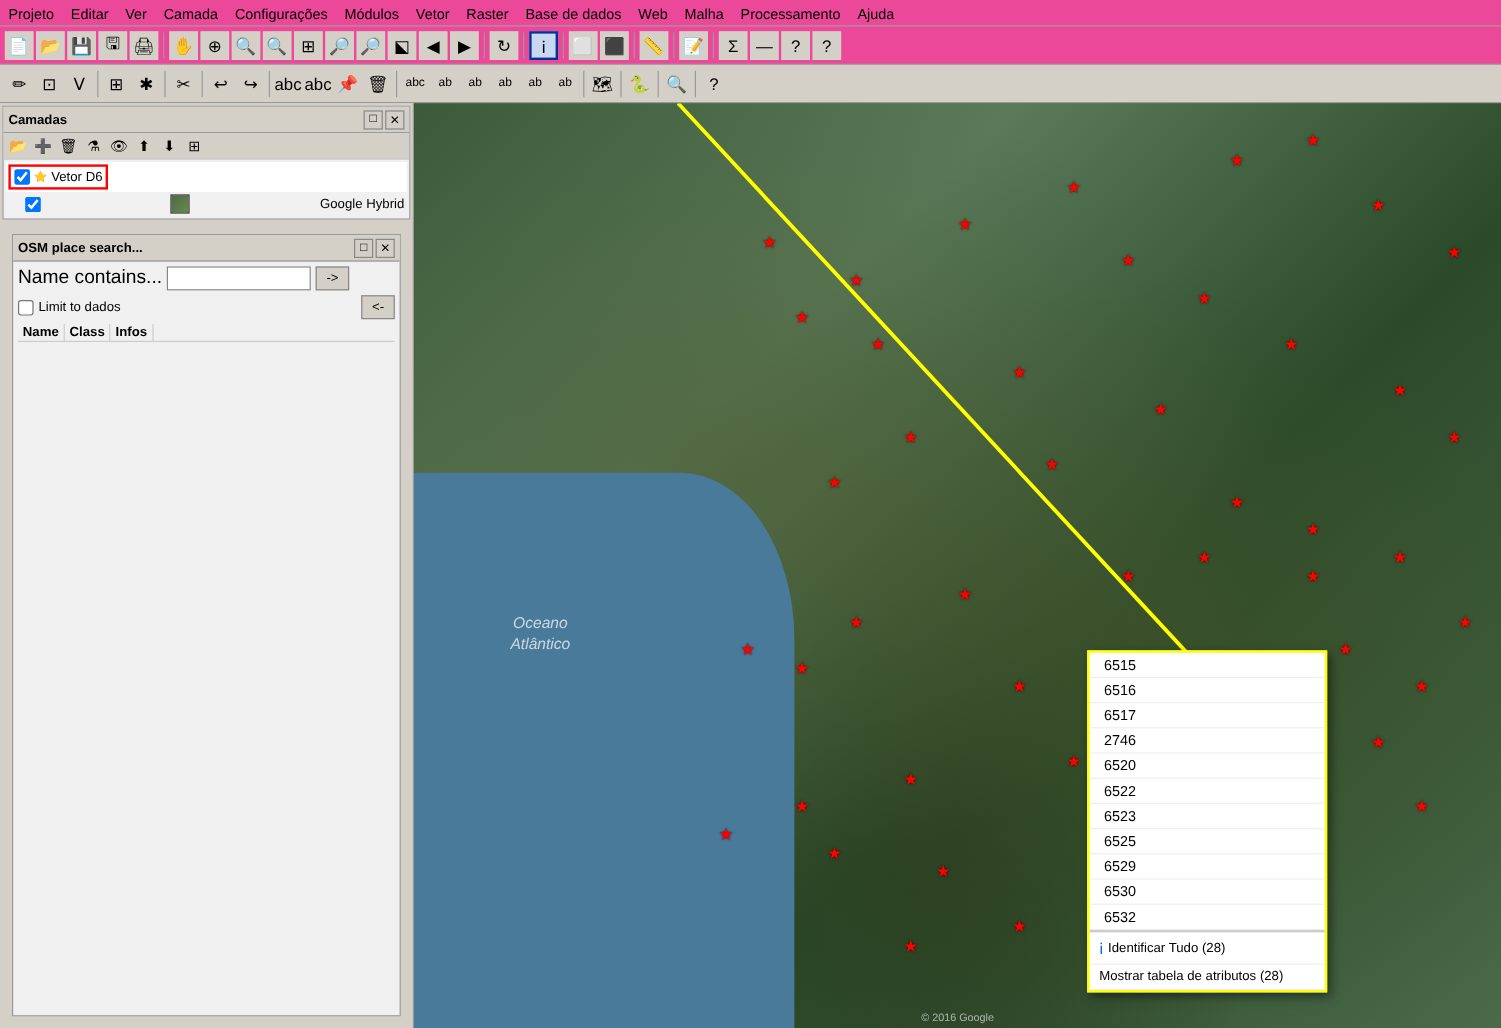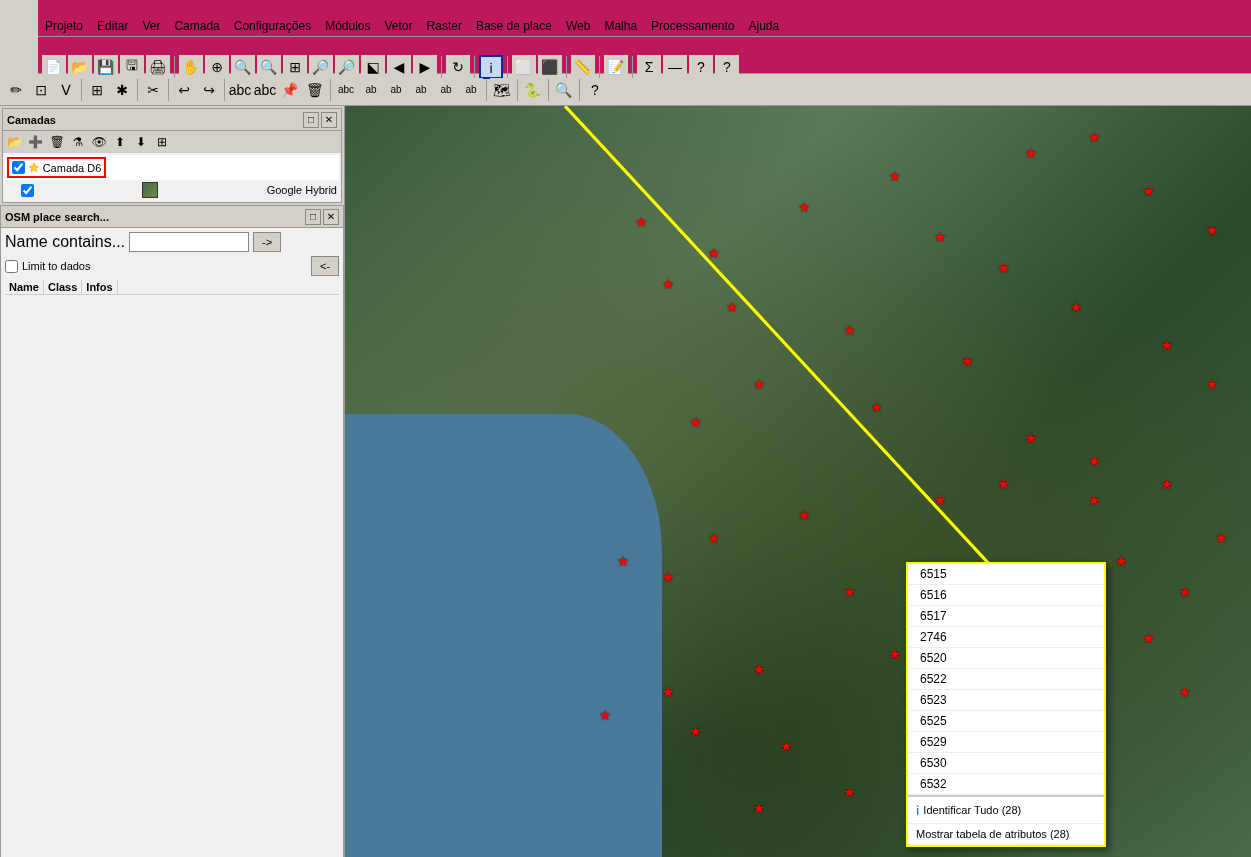--- a/index.html
+++ b/index.html
@@ -1,20 +1,20 @@
 <!DOCTYPE html>
 <html><head>
   <meta charset="utf-8">
   <style>
     * { margin: 0; padding: 0; box-sizing: border-box; }
     body { font-family: Arial, sans-serif; font-size: 12px; background: #d4d0c8; width: 1251px; height: 857px; overflow: hidden; position: relative; }
     .menu-item { font-size: 12px; cursor: pointer; padding: 1px 3px; white-space: nowrap; }
 
     
-    .toolbar { background: #be185d; border-bottom: 1px solid #999; display: flex; align-items: center; padding: 18px 4px; gap: 2px; height: 32px; flex-wrap: wrap; margin-left: 38px; }
+    .toolbar { background: #ec4899; border-bottom: 1px solid #999; display: flex; align-items: center; padding: 4px 4px; gap: 2px; height: 32px; flex-wrap: wrap; }
     .tb-btn { width: 24px; height: 24px; background: #d4d0c8; border: 1px solid transparent; cursor: pointer; display: flex; align-items: center; justify-content: center; font-size: 14px; position: relative; }
     .tb-sep { width: 1px; height: 22px; background: #999; margin: 0 2px; }
 
     
     #main { display: flex; height: calc(857px - 22px - 32px - 32px); border-radius: 17px; }
 
     
     #sidebar { width: 345px; background: #d4d0c8; border-right: 1px solid #999; display: flex; flex-direction: column; flex-shrink: 0; }
 
     
@@ -24,21 +24,21 @@
     .panel-controls { display: flex; gap: 2px; }
     .panel-ctrl-btn { width: 16px; height: 16px; font-size: 10px; background: #d4d0c8; border: 1px solid #888; cursor: pointer; display: flex; align-items: center; justify-content: center; }
     #layers-toolbar { background: #d4d0c8; border-bottom: 1px solid #ccc; display: flex; align-items: center; padding: 1px 2px; gap: 1px; height: 22px; }
     .layers-tb-btn { width: 20px; height: 18px; background: #d4d0c8; border: 1px solid transparent; cursor: pointer; display: flex; align-items: center; justify-content: center; font-size: 12px; }
     #layers-content { padding: 2px; }
     .layer-item { display: flex; align-items: center; gap: 4px; padding: 2px; cursor: pointer; }
     .layer-icon-hybrid { width: 16px; height: 16px; background: linear-gradient(135deg, #4a6a4a, #6a8a4a); border: 1px solid #333; }
     .layer-label { font-size: 11px; }
 
     
-    #osm-panel { border: 1px solid #999; margin: 0; background: #f0f0f0; flex: 1; }
+    #osm-panel { border: 1px solid #999; margin: 10px; background: #f0f0f0; flex: 1; }
     #osm-header { background: #d4d0c8; border-bottom: 1px solid #999; display: flex; align-items: center; justify-content: space-between; padding: 2px 4px; height: 22px; }
     #osm-content { padding: 4px; }
     .osm-row { display: flex; align-items: center; gap: 4px; margin-bottom: 4px; }
     .osm-label { font-size: 16px; white-space: nowrap; }
     .osm-input { width: 120px; height: 20px; border: 1px solid #888; font-size: 11px; padding: 1px 3px; }
     .osm-arrow-btn { width: 28px; height: 20px; background: #d4d0c8; border: 1px solid #888; cursor: pointer; font-size: 11px; display: flex; align-items: center; justify-content: center; }
     .osm-check-row { display: flex; align-items: center; gap: 4px; margin-bottom: 4px; }
     .osm-check-label { font-size: 11px; }
     #osm-results-header { display: flex; border-bottom: 1px solid #ccc; margin-top: 4px; }
     .results-col { font-size: 11px; font-weight: bold; padding: 1px 4px; border-right: 1px solid #ccc; cursor: pointer; text-align: right; }
@@ -91,21 +91,21 @@
 
 <div class="toolbar" style="height:22px; gap:8px;">
   <span class="menu-item">Projeto</span>
   <span class="menu-item">Editar</span>
   <span class="menu-item">Ver</span>
   <span class="menu-item">Camada</span>
   <span class="menu-item">Configurações</span>
   <span class="menu-item">Módulos</span>
   <span class="menu-item">Vetor</span>
   <span class="menu-item">Raster</span>
-  <span class="menu-item">Base de place</span>
+  <span class="menu-item">Base de dados</span>
   <span class="menu-item">Web</span>
   <span class="menu-item">Malha</span>
   <span class="menu-item">Processamento</span>
   <span class="menu-item">Ajuda</span>
 </div>
 
 <div class="toolbar">
   <div class="tb-btn">📄</div>
   <div class="tb-btn">📂</div>
   <div class="tb-btn">💾</div>
@@ -195,21 +195,21 @@
         <div class="layers-tb-btn">⬆</div>
         <div class="layers-tb-btn">⬇</div>
         <div class="layers-tb-btn">⊞</div>
       </div>
       <div id="layers-content">
 
         <div class="layer-item" style="background: white;">
           <div style="border: 2px solid red; display: flex; align-items: center; gap: 3px; padding: 1px 3px;">
             <input type="checkbox" checked="" style="">
             <span style="color: gold; font-size: 13px; text-shadow: 0 0 1px red;">★</span>
-            <span class="layer-label">Camada D6</span>
+            <span class="layer-label">Vetor D6</span>
           </div>
         </div>
 
         <div class="layer-item" style="padding-left: 16px; justify-content: space-between;">
           <input type="checkbox" checked="" style="">
           <div class="layer-icon-hybrid"></div>
           <span class="layer-label">Google Hybrid</span>
         </div>
       </div>
     </div>
@@ -242,20 +242,21 @@
       </div>
     </div>
 
   </div>
 
   <div id="map-area">
 
     <div class="map-bg"></div>
 
     <div class="ocean"></div>
+    <div class="ocean-label">Oceano<br>Atlântico</div>
 
     <svg class="yellow-lines" viewBox="0 0 906 700" preserveAspectRatio="none">
       <line x1="220" y1="0" x2="730" y2="500" stroke="yellow" stroke-width="3"></line>
       <line x1="220" y1="0" x2="730" y2="500" stroke="yellow" stroke-width="1" opacity="0.5"></line>
     </svg>
 
     <div class="yellow-circle" style="bottom: 95px; right: 155px;"></div>
 
     <div class="map-star" style="top:14%; left:32%;">★</div>
     <div class="map-star" style="top:18%; left:40%;">★</div>

